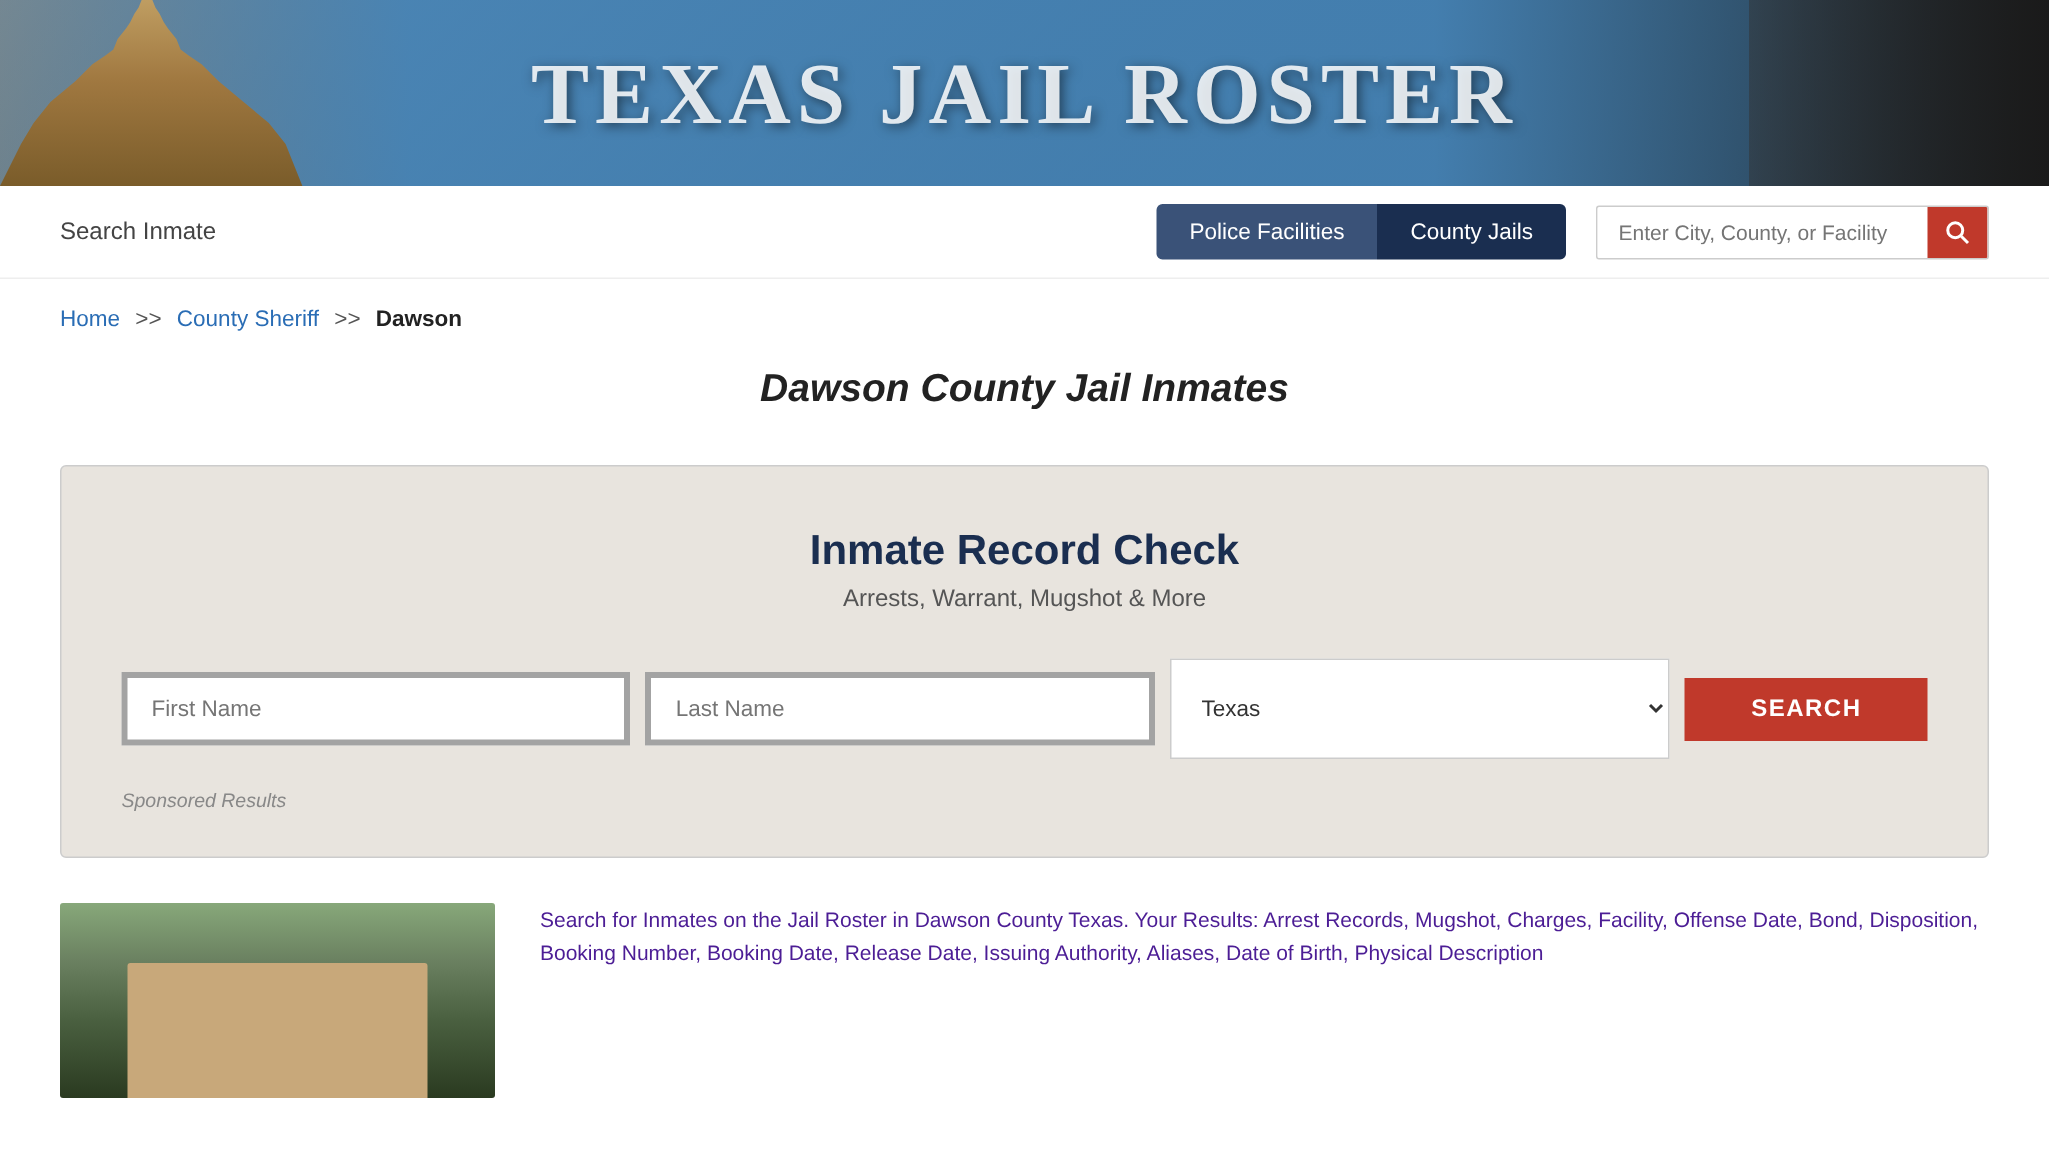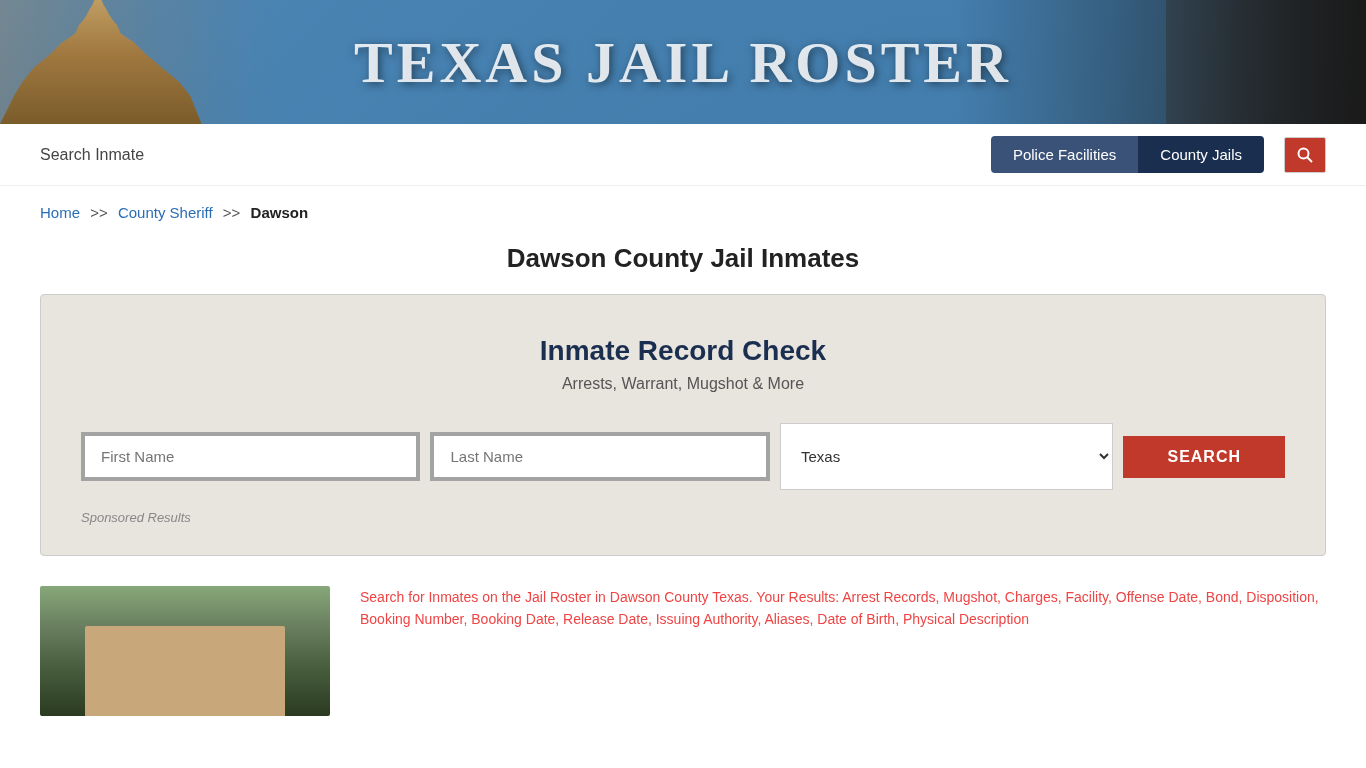--- a/index.html
+++ b/index.html
@@ -135,21 +135,22 @@
       color: #222;
     }
 
     
     .page-title {
       text-align: center;
       font-size: 26px;
       font-weight: bold;
       font-family: Arial, sans-serif;
       color: #222;
-      padding: 14px 0 20px;
+      padding: 14px 0 36px;
+      font-style: italic;
     }
 
     
     .search-section {
       margin: 0 40px 30px;
       background: #e8e4de;
       border: 1px solid #ccc;
       border-radius: 4px;
       padding: 40px 40px 30px;
     }
@@ -235,21 +236,21 @@
       left: 50%;
       transform: translateX(-50%);
       width: 200px;
       height: 90px;
       background: #c8a87a;
       border-radius: 2px 2px 0 0;
     }
     .bottom-text {
       font-family: Arial, sans-serif;
       font-size: 14px;
-      color: #ef4444;
+      color: #4c1d95;
       line-height: 1.6;
       flex: 1;
     }
   </style>
 </head>
 <body>
 
 <div class="header-banner">
   <div class="header-banner-bg"></div>
   <div class="capitol-shape"></div>
@@ -257,20 +258,21 @@
   <span class="header-title">Texas Jail Roster</span>
 </div>
 
 <div class="nav-bar">
   <span class="nav-label">Search Inmate</span>
   <div class="nav-buttons">
     <button class="nav-btn nav-btn-police">Police Facilities</button>
     <button class="nav-btn nav-btn-county">County Jails</button>
   </div>
   <div class="nav-search-wrapper">
+    <input class="nav-search-input" type="text" placeholder="Enter City, County, or Facility" style="">
     <button class="nav-search-btn">
       <svg width="16" height="16" viewBox="0 0 16 16" fill="white">
         <circle cx="6.5" cy="6.5" r="5" fill="none" stroke="white" stroke-width="2"></circle>
         <line x1="10.5" y1="10.5" x2="15" y2="15" stroke="white" stroke-width="2"></line>
       </svg>
     </button>
   </div>
 </div>
 
 <div class="breadcrumb">

